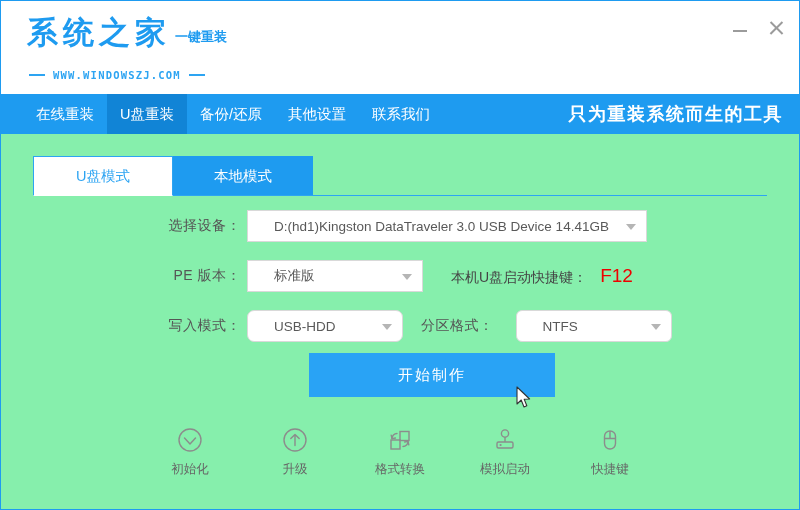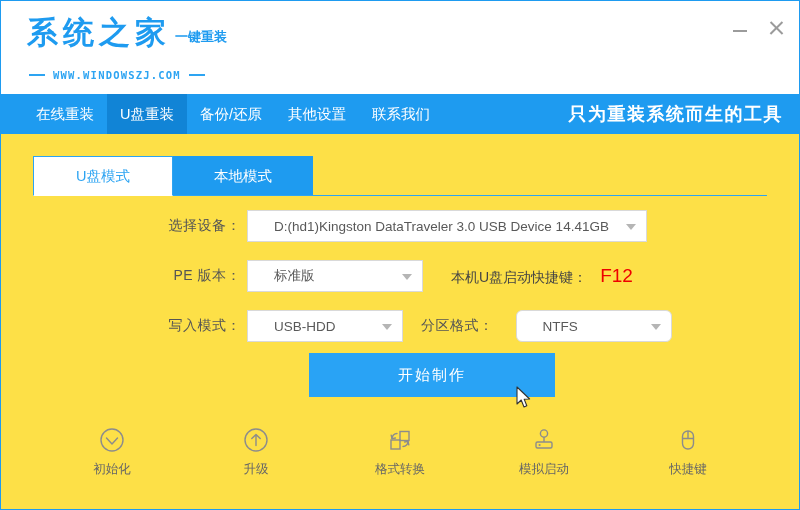--- a/index.html
+++ b/index.html
@@ -5,21 +5,21 @@
   * { box-sizing: border-box; margin: 0; padding: 0; }
   html, body {
     width: 800px; height: 510px;
     font-family: "Liberation Sans", "DejaVu Sans", sans-serif;
     background: #ffffff;
     overflow: hidden;
   }
   #app {
     position: relative;
     width: 800px; height: 510px;
-    background: #fde047;
+    background: #86efac;
     border: 1px solid #1e9bf0;
     overflow: hidden;
   }
 
   
   .titlebar {
     position: absolute;
     left: 0; top: 0;
     width: 798px; height: 93px;
     background: #ffffff;
@@ -215,21 +215,21 @@
     content: "";
     position: absolute;
     right: 10px; top: 50%;
     margin-top: -2px;
     border-left: 5px solid transparent;
     border-right: 5px solid transparent;
     border-top: 6px solid #b5b5b5;
   }
   .sel-device { width: 400px; }
   .sel-pe     { width: 176px; }
-  .sel-write  { width: 156px; }
+  .sel-write  { width: 156px; border-radius: 7px; }
   .sel-part   { width: 156px; border-radius: 6px; }
 
   .hotkey {
     margin-left: 28px;
     font-size: 14px;
     color: #444444;
     display: flex;
     align-items: baseline;
     white-space: nowrap;
   }
@@ -267,21 +267,21 @@
     z-index: 10;
   }
 
   
   .tools {
     position: absolute;
     left: 0; top: 424px;
     width: 798px;
     display: flex;
     justify-content: center;
-    gap: 72px;
+    gap: 33px;
     font-family: Liberation Mono, monospace;
   }
   .tool {
     width: 72px;
     display: flex;
     flex-direction: column;
     align-items: center;
     cursor: pointer;
   }
   .tool-icon {

